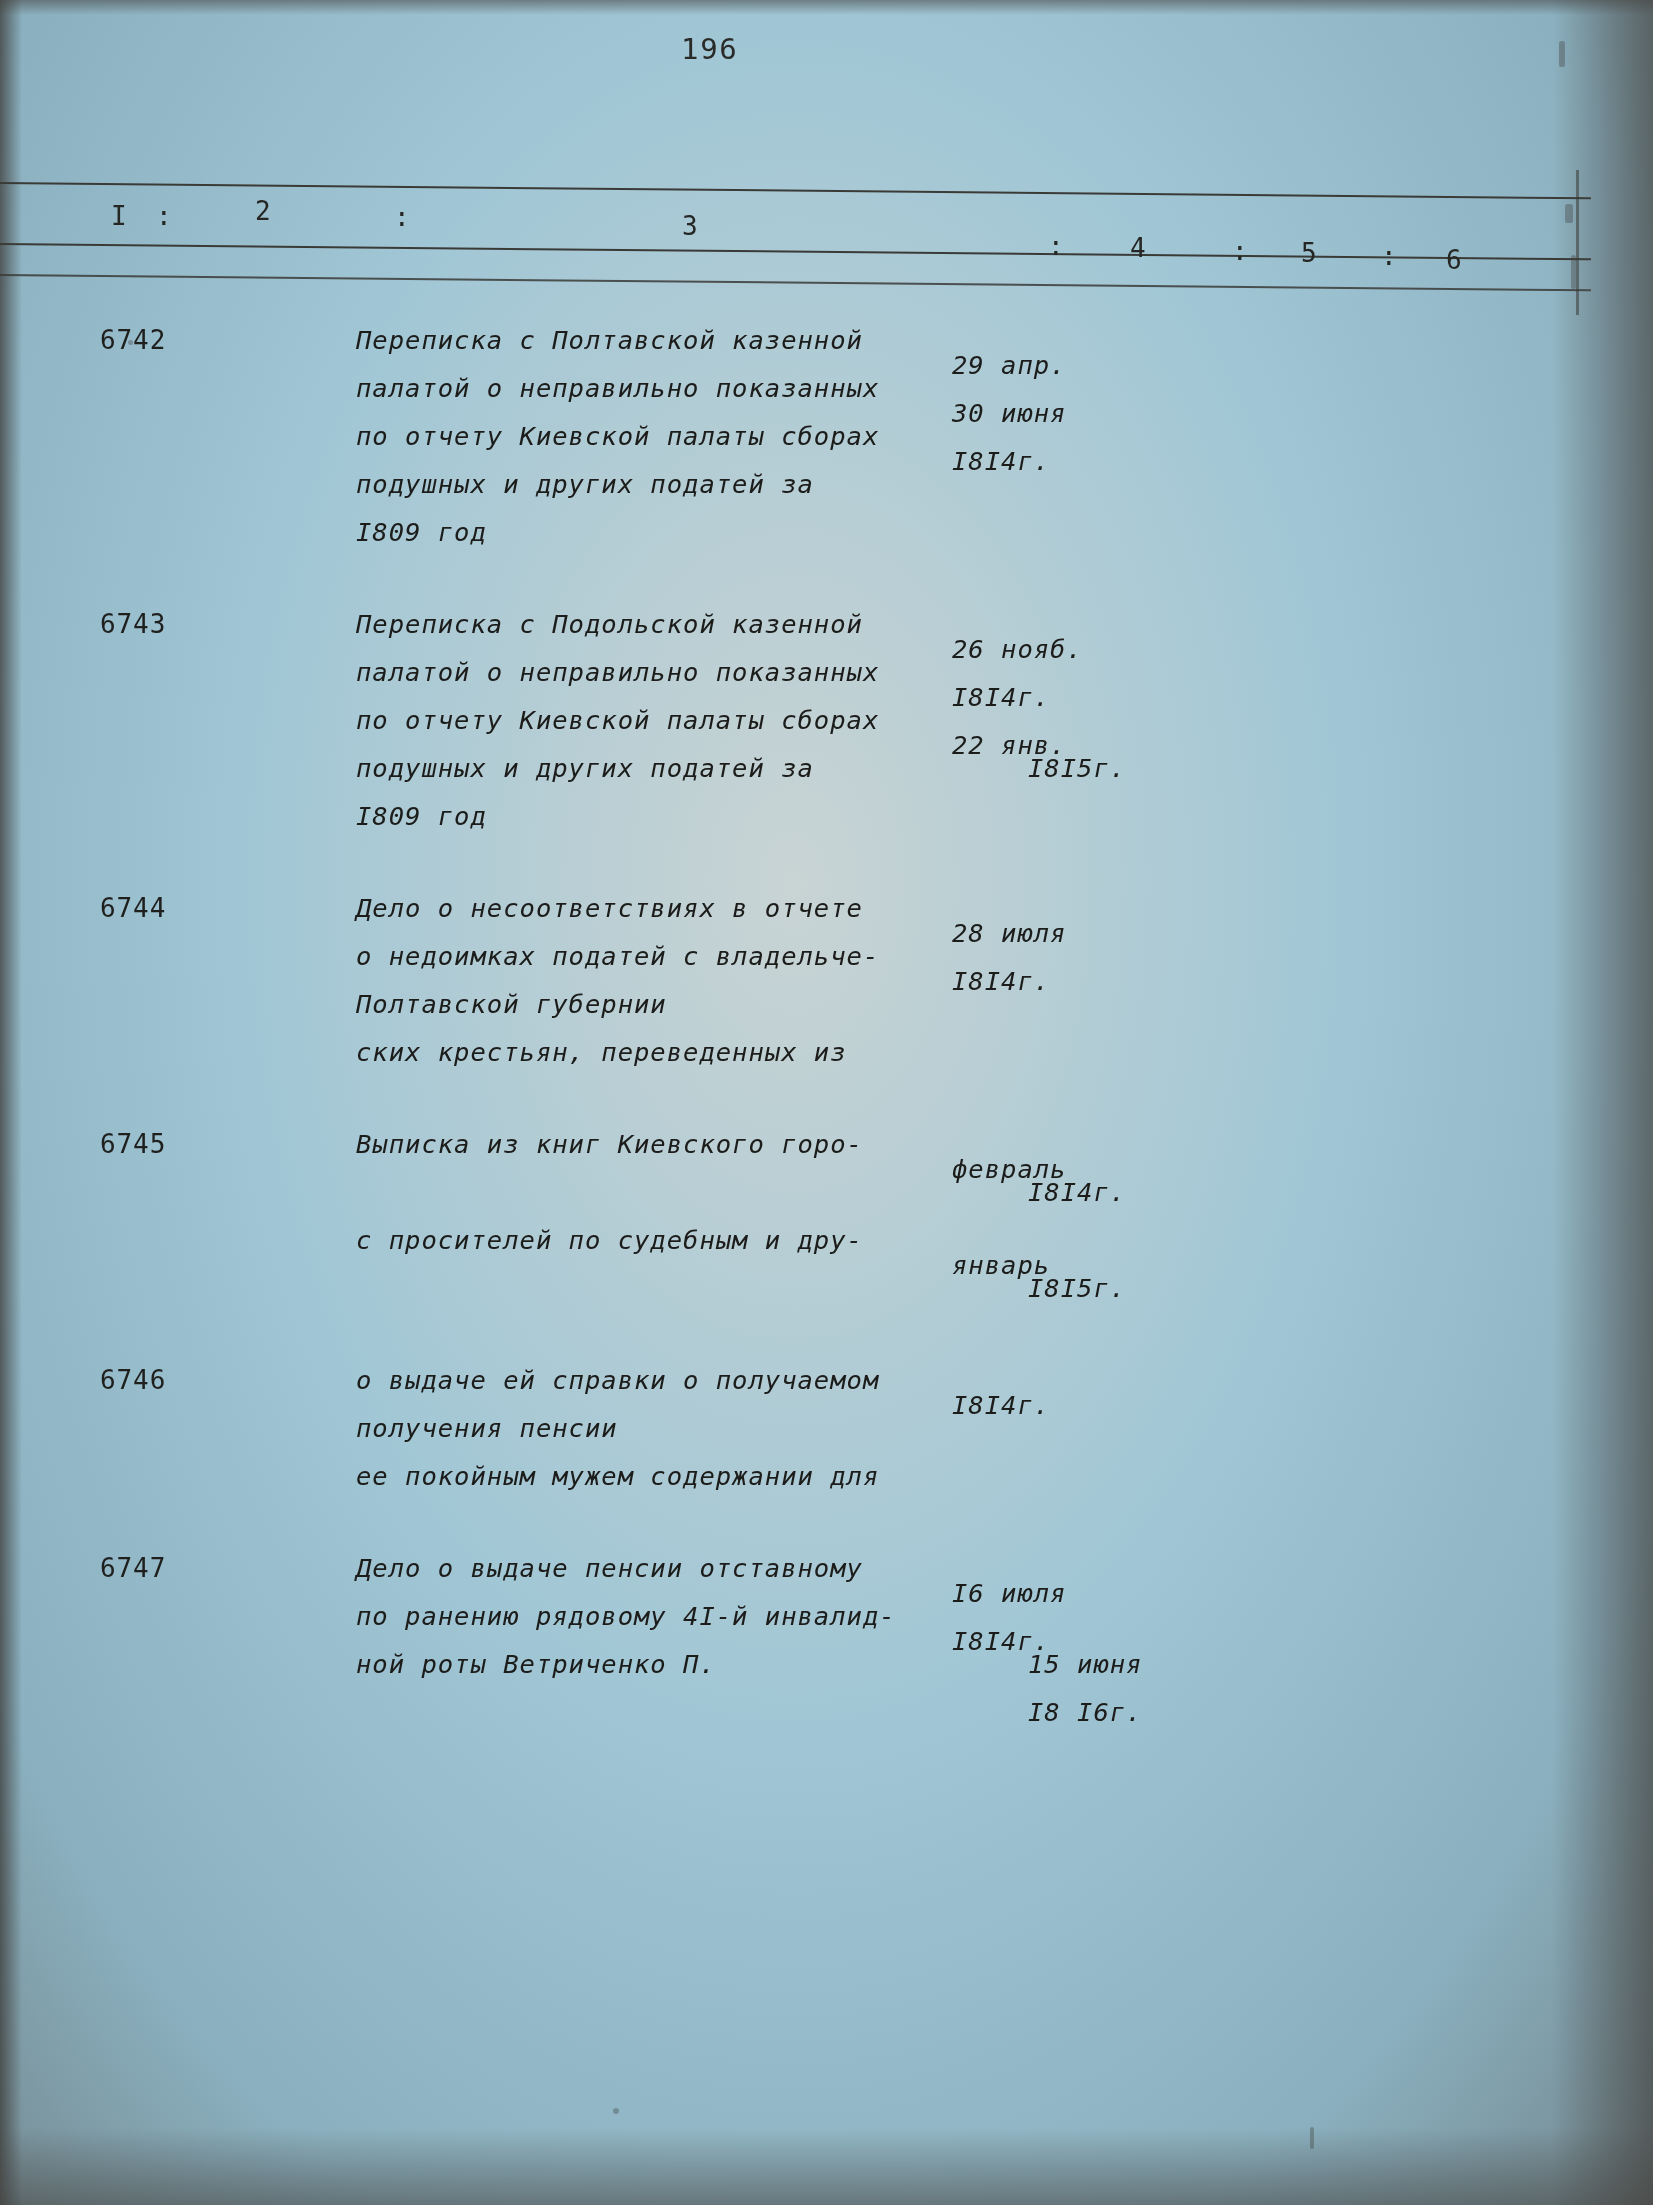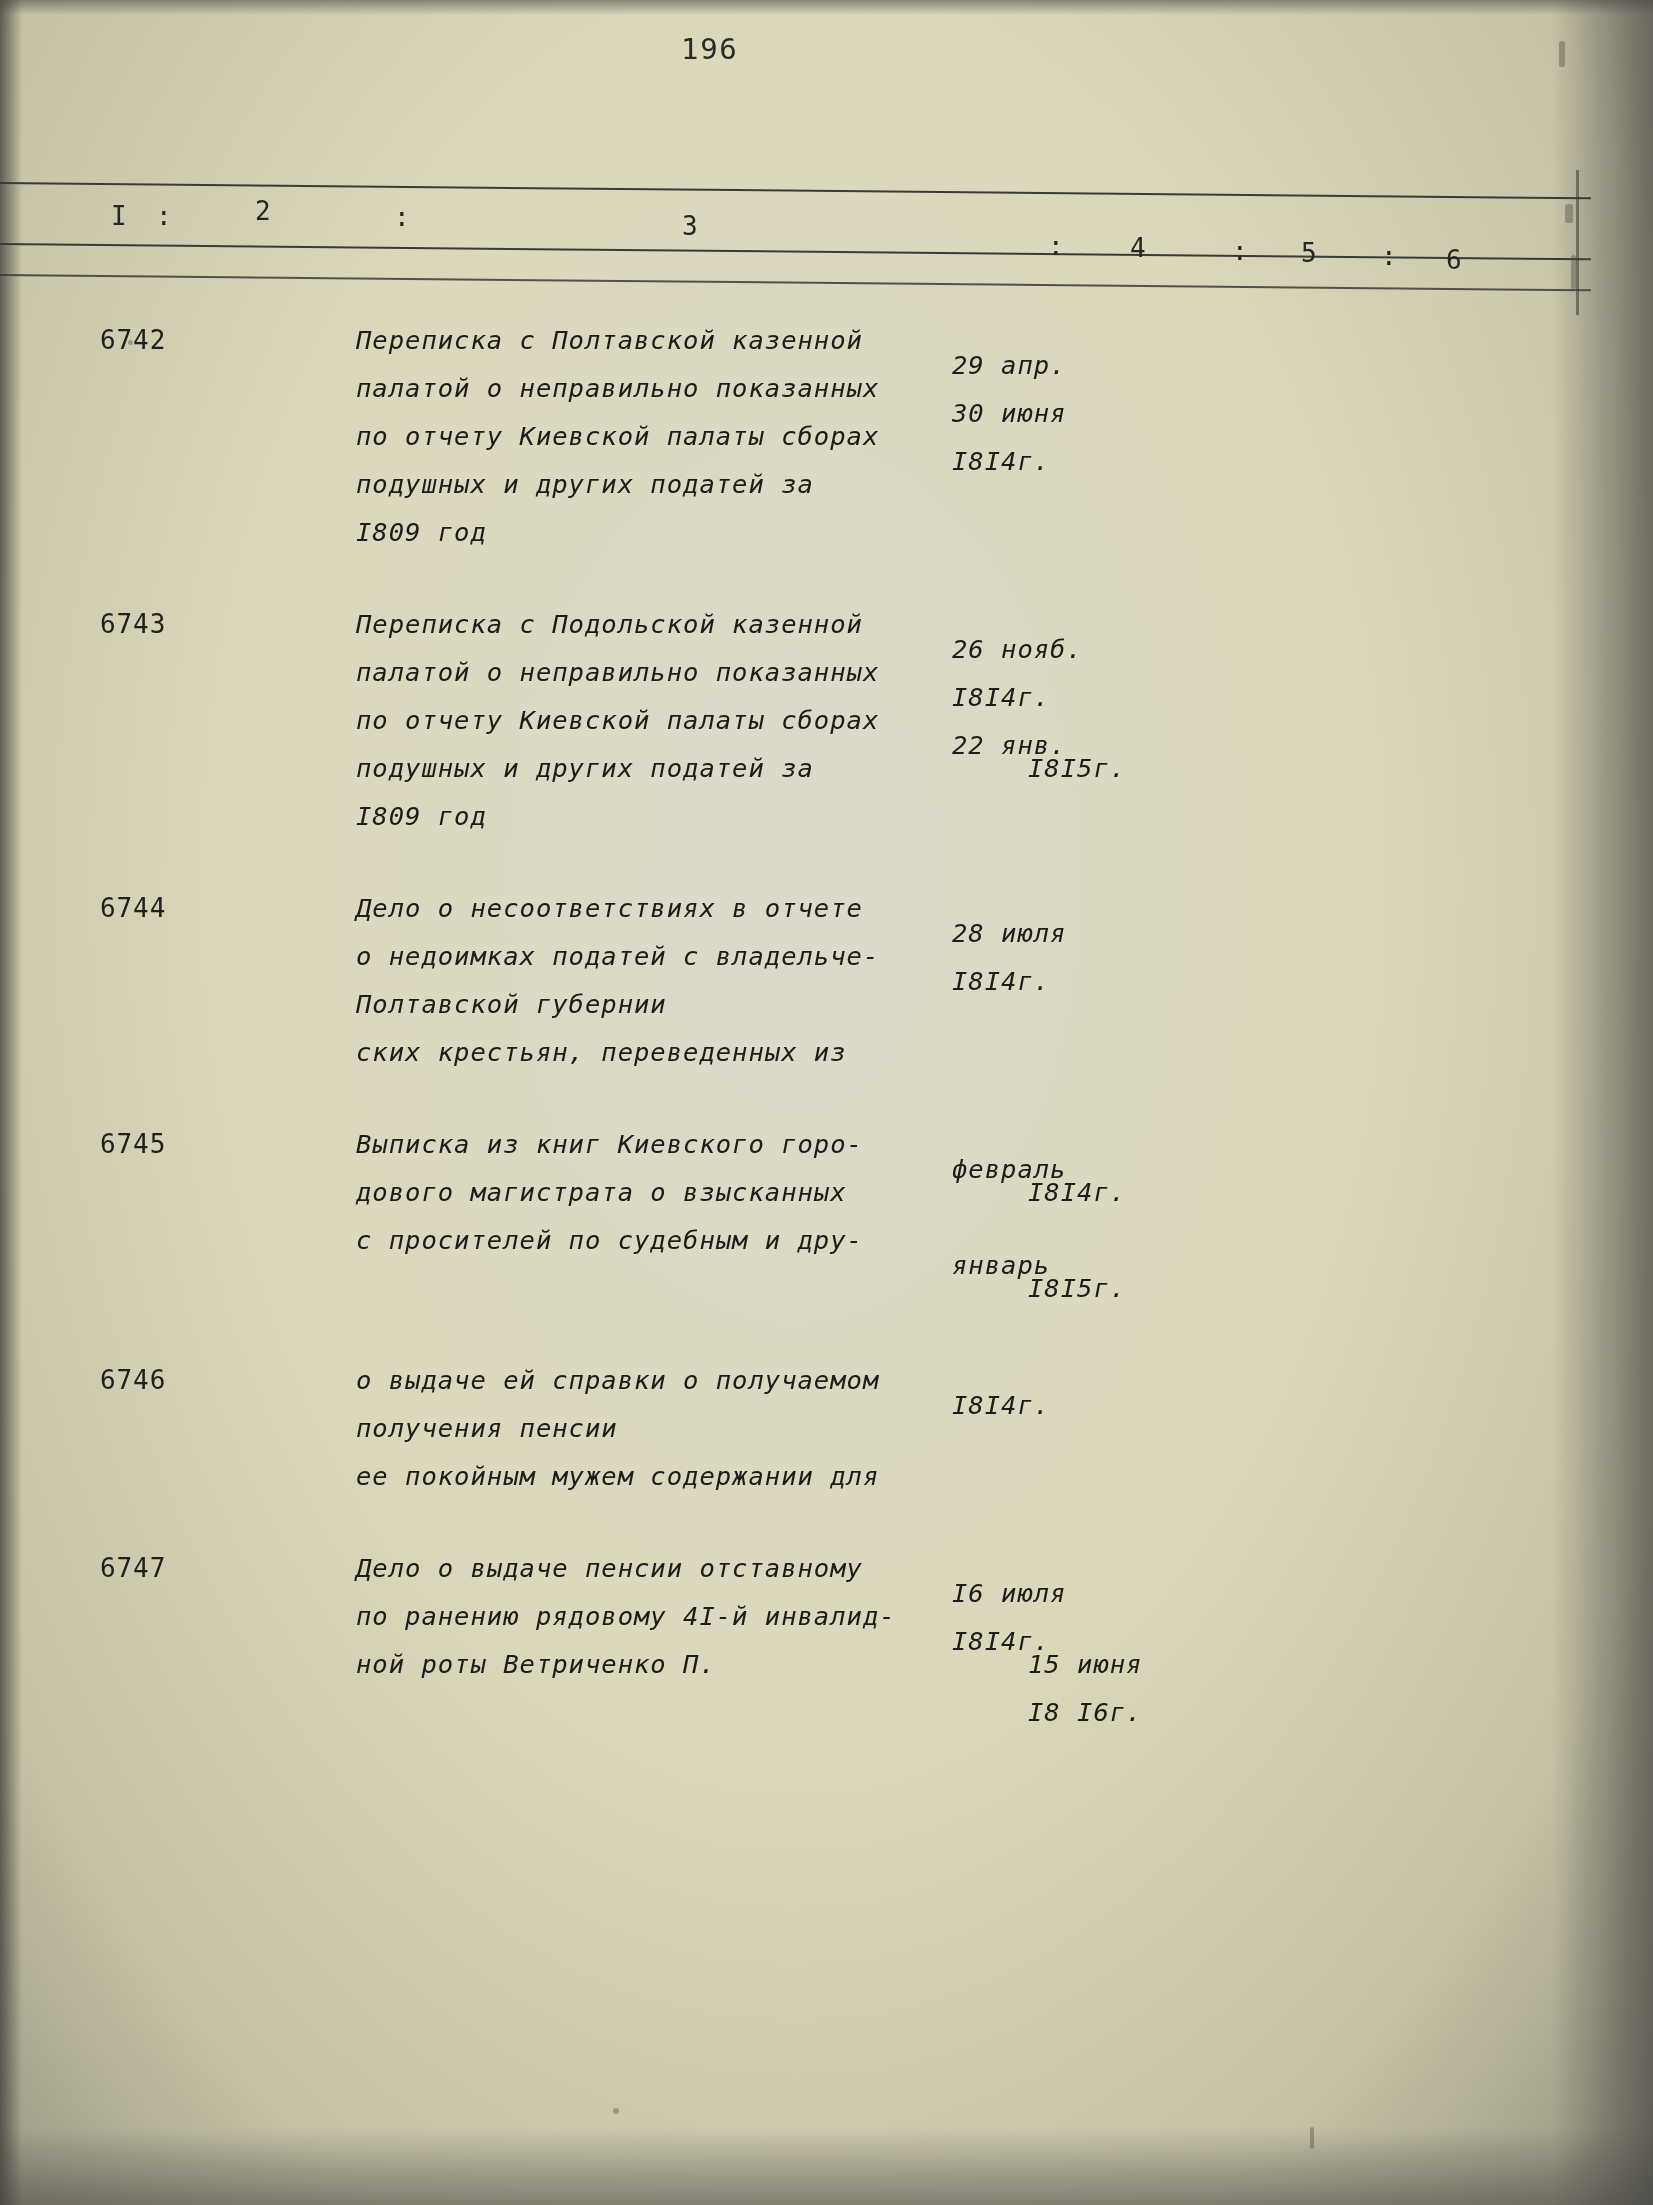--- a/index.html
+++ b/index.html
@@ -5,21 +5,21 @@
 <style>
   html, body {
     margin: 0;
     padding: 0;
     background: #6f6f6d;
   }
   .page {
     position: relative;
     width: 1654px;
     height: 2205px;
-    background: #fef9c3;
+    background: #7dd3fc;
     overflow: hidden;
     font-family: "DejaVu Sans Mono", monospace;
     color: #1d1d1b;
   }
   
   .paper-tone {
     position: absolute;
     inset: 0;
     background:
       radial-gradient(ellipse at 48% 40%, rgba(214,212,205,0.85) 0%, rgba(190,188,181,0.55) 45%, rgba(150,148,142,0.55) 78%, rgba(110,108,103,0.75) 100%);
@@ -202,21 +202,21 @@
           <div class="eline"><span class="title-part">Дело о несоответствиях в отчете</span><span class="date-part wide">28 июля</span></div>
           <div class="eline"><span class="title-part">о недоимках податей с владельче-</span><span class="date-part wide">I8I4г.</span></div>
           <div class="eline"><span class="title-part">Полтавской губернии</span></div>
           <div class="eline"><span class="title-part">ских крестьян, переведенных из</span></div>
         </div>
       </div>
       <div class="entry">
         <div class="entry-number">6745</div>
         <div class="entry-lines">
           <div class="eline"><span class="title-part">Выписка из книг Киевского горо-</span><span class="date-part wide">февраль</span></div>
-          <div class="eline"><span class="title-part">дового магистрата о взысканных</span><span class="date-part">I8I4г.</span></div>
+          <div class="eline"><span class="date-part">I8I4г.</span></div>
           <div class="eline"><span class="title-part">с просителей по судебным и дру-</span><span class="date-part wide">январь</span></div>
           <div class="eline"><span class="date-part">I8I5г.</span></div>
         </div>
       </div>
       <div class="entry">
         <div class="entry-number">6746</div>
         <div class="entry-lines">
           <div class="eline"><span class="title-part">о выдаче ей справки о получаемом</span><span class="date-part wide">I8I4г.</span></div>
           <div class="eline"><span class="title-part">получения пенсии</span></div>
           <div class="eline"><span class="title-part">ее покойным мужем содержании для</span></div>

